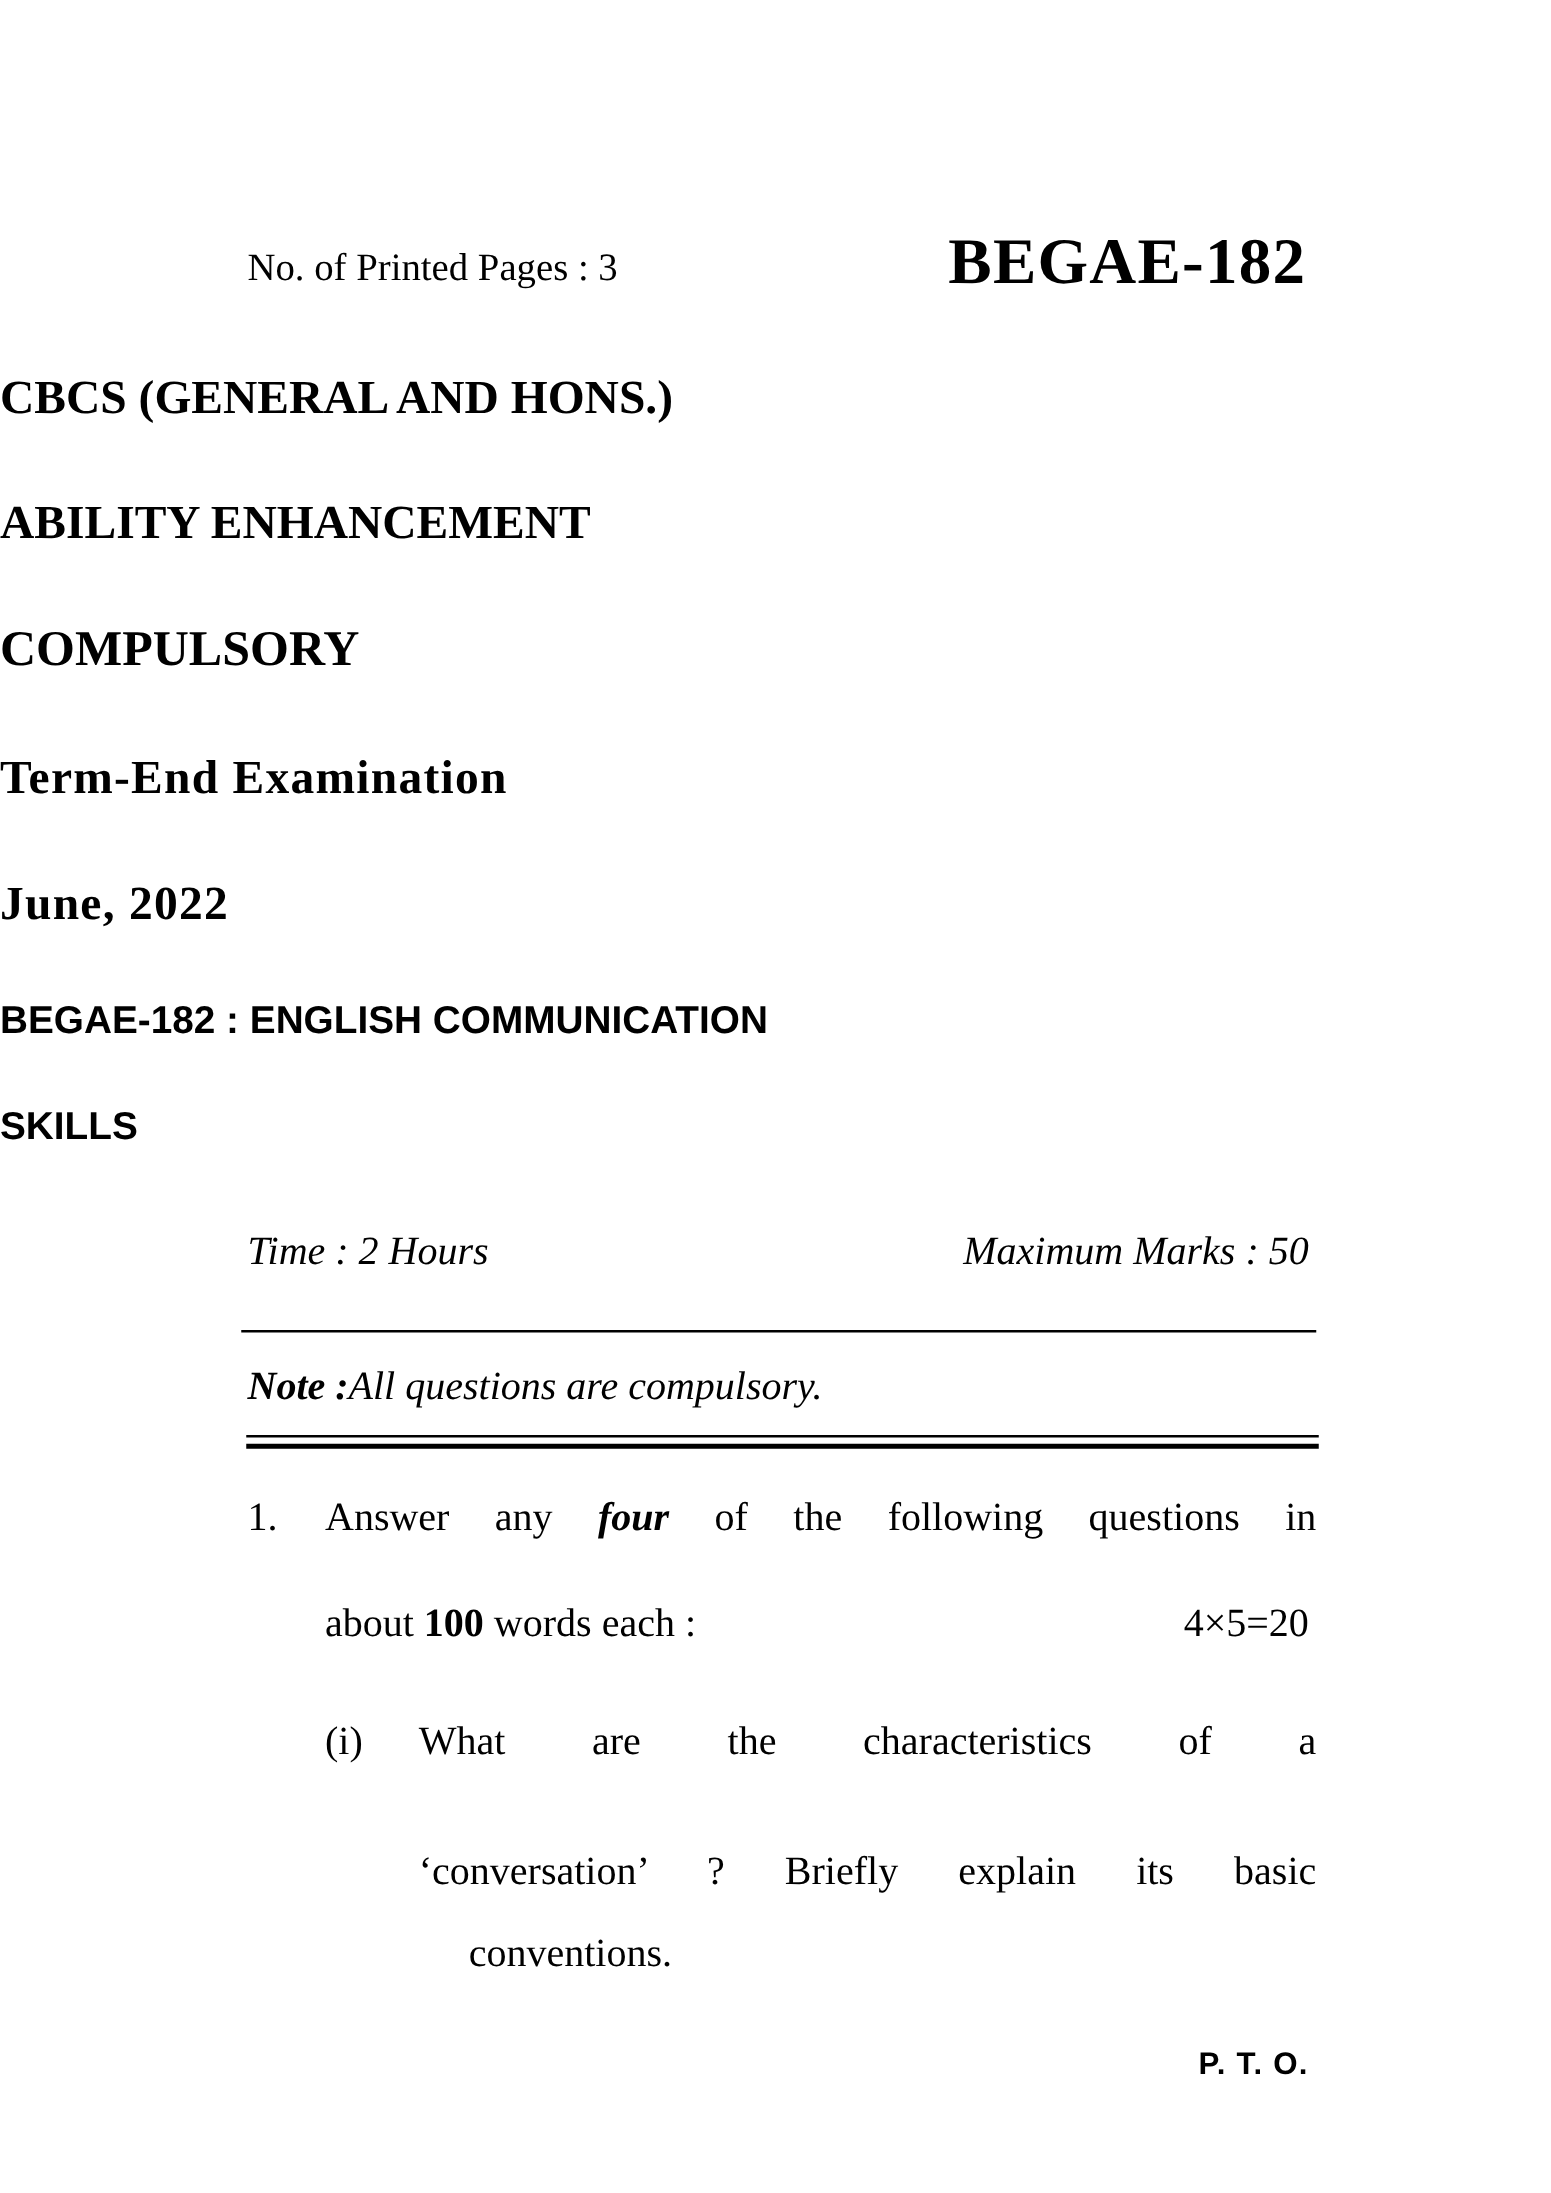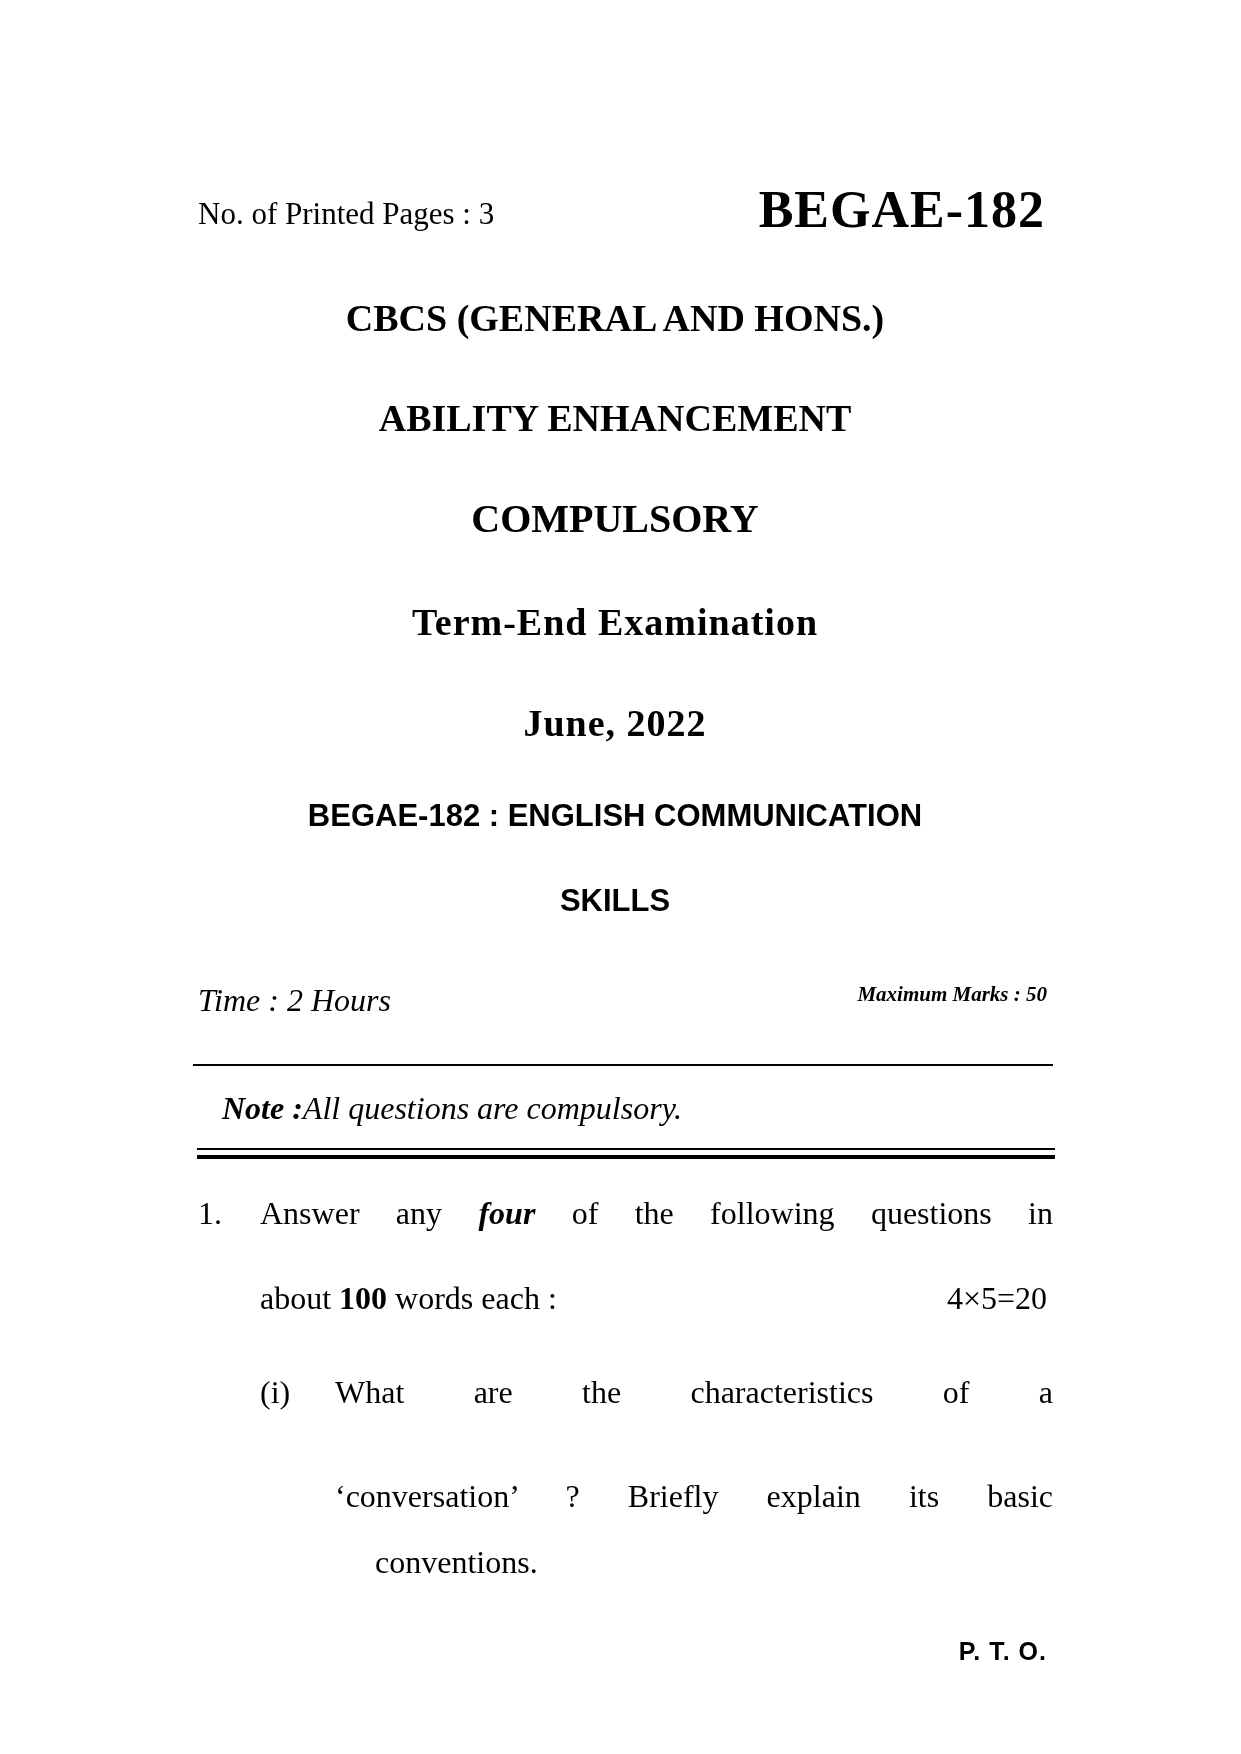--- a/index.html
+++ b/index.html
@@ -2,35 +2,35 @@
 <html><head>
 <meta charset="utf-8">
 <style>
   html, body { margin: 0; padding: 0; background: #ffffff; }
   body { width: 1241px; height: 1754px; position: relative; overflow: hidden; color: #000; }
   .abs { position: absolute; }
 
   #printed-pages { left: 198px; top: 196px; font-size: 31px; font-family: "Liberation Serif", serif; }
   #paper-code { right: 196px; top: 180px; font-size: 52px; font-weight: bold; font-family: "Liberation Serif", serif; letter-spacing: 1px; }
 
-  .center-line { left: 0; width: 1230px; text-align: center; font-family: "Liberation Serif", serif; font-weight: bold; }
+  .center-line { left: 0; width: 1230px; font-family: "Liberation Serif", serif; font-weight: bold; }
   #line-cbcs { top: 296px; font-size: 38px; }
   #line-ability { top: 396px; font-size: 38px; }
   #line-compulsory { top: 495px; font-size: 40px; }
   #line-term { top: 600px; font-size: 38px; letter-spacing: 1px; }
   #line-date { top: 701px; font-size: 38px; letter-spacing: 1px; }
   #line-course { top: 798px; font-size: 31px; font-family: "Liberation Sans", sans-serif; font-weight: bold; }
   #line-skills { top: 883px; font-size: 31px; font-family: "Liberation Sans", sans-serif; font-weight: bold; }
 
   #time { left: 198px; top: 982px; font-size: 32px; font-style: italic; font-family: "Liberation Serif", serif; }
-  #max-marks { right: 194px; top: 982px; font-size: 21px; font-style: italic; font-family: "Liberation Serif", serif; font-weight: bold; }
+  #max-marks { right: 194px; top: 982px; font-size: 32px; font-style: italic; font-family: "Liberation Serif", serif; }
 
   #rule-top { left: 193px; width: 860px; top: 1064px; height: 2px; background: #000; }
   #note { left: 198px; top: 1090px; font-size: 32px; font-family: "Liberation Serif", serif; font-style: italic; }
-  #note .note-label { font-weight: bold; margin-left: 24px; }
+  #note .note-label { font-weight: bold; }
   #rule-double-thin { left: 197px; width: 858px; top: 1148px; height: 2px; background: #000; }
   #rule-double-thick { left: 197px; width: 858px; top: 1155px; height: 4px; background: #000; }
 
   .q-text { font-family: "Liberation Serif", serif; font-size: 32px; }
   #q1-num { left: 198px; top: 1195px; }
   #q1-line1 { left: 260px; top: 1195px; width: 793px; text-align: justify; text-align-last: justify; }
   #q1-line2 { left: 260px; top: 1280px; }
   #q1-marks { right: 194px; top: 1280px; }
 
   #qi-num { left: 260px; top: 1374px; }

